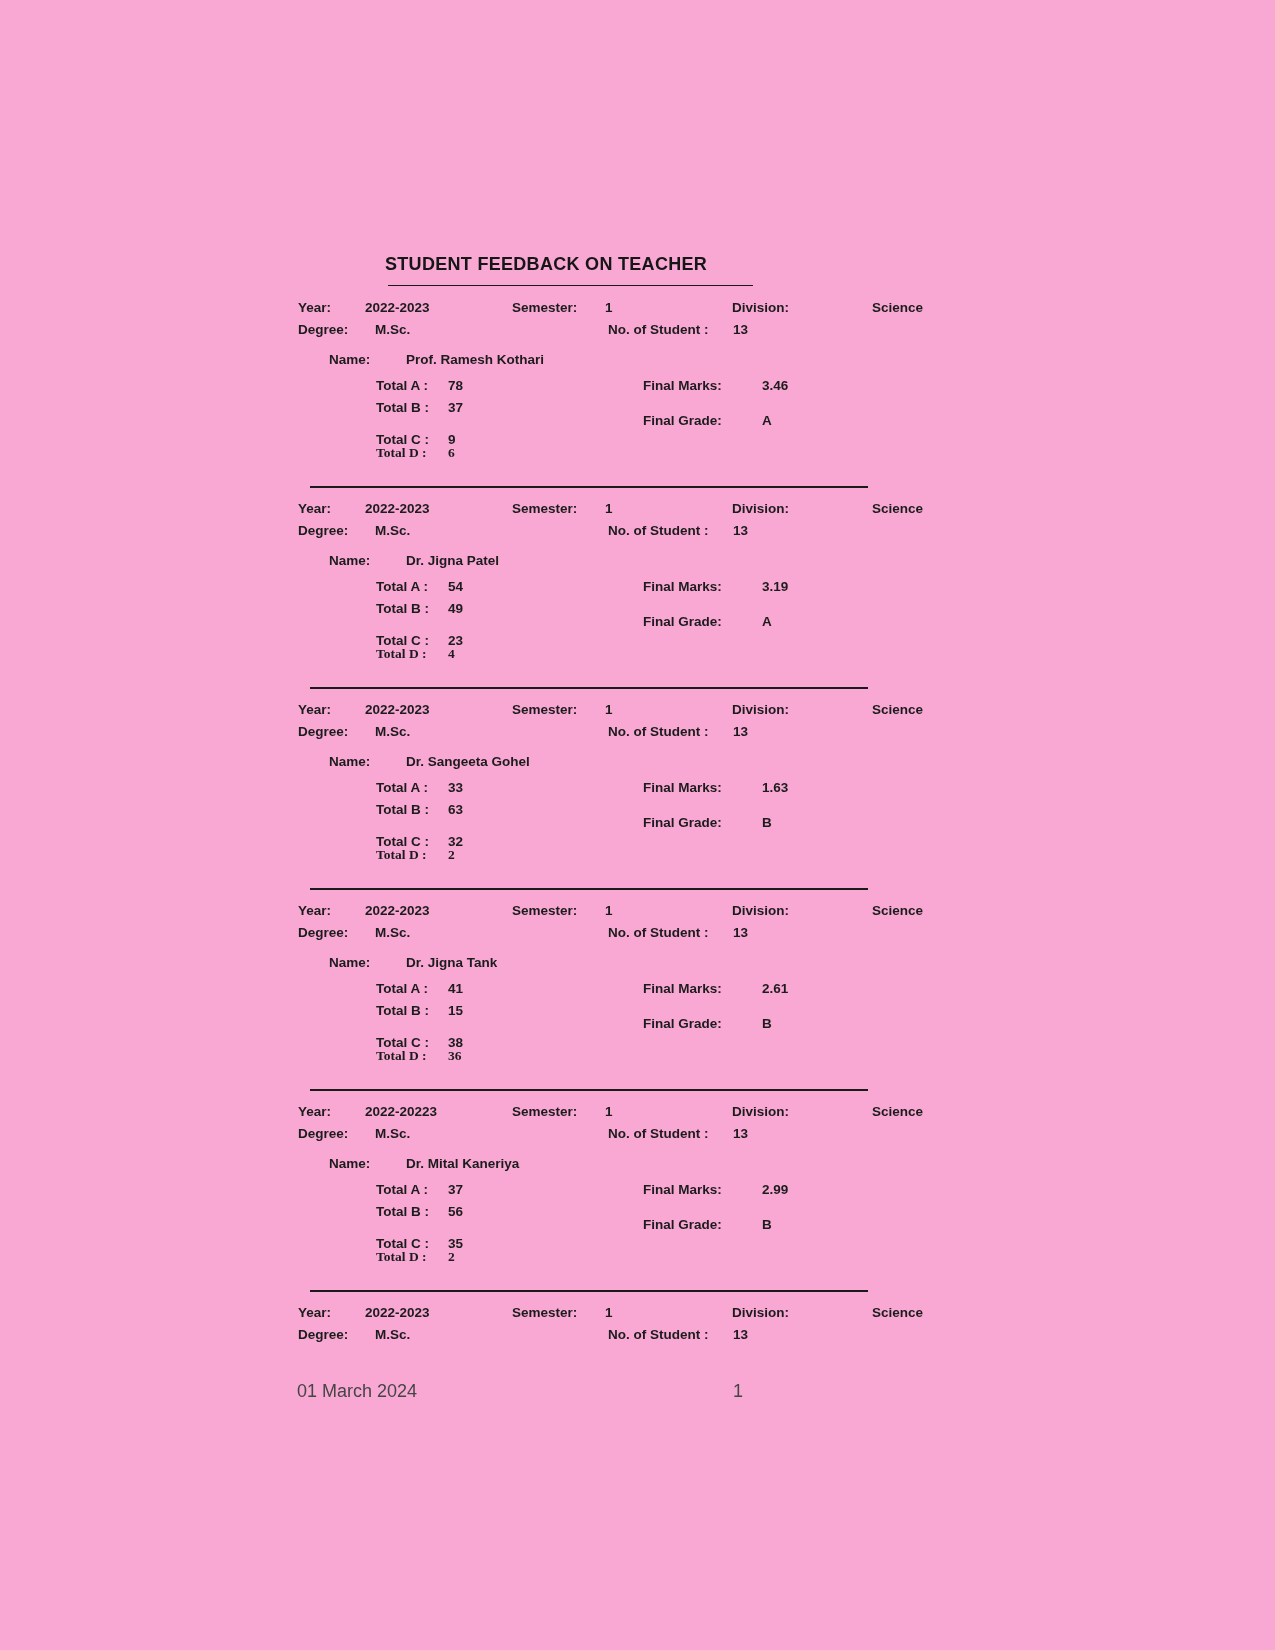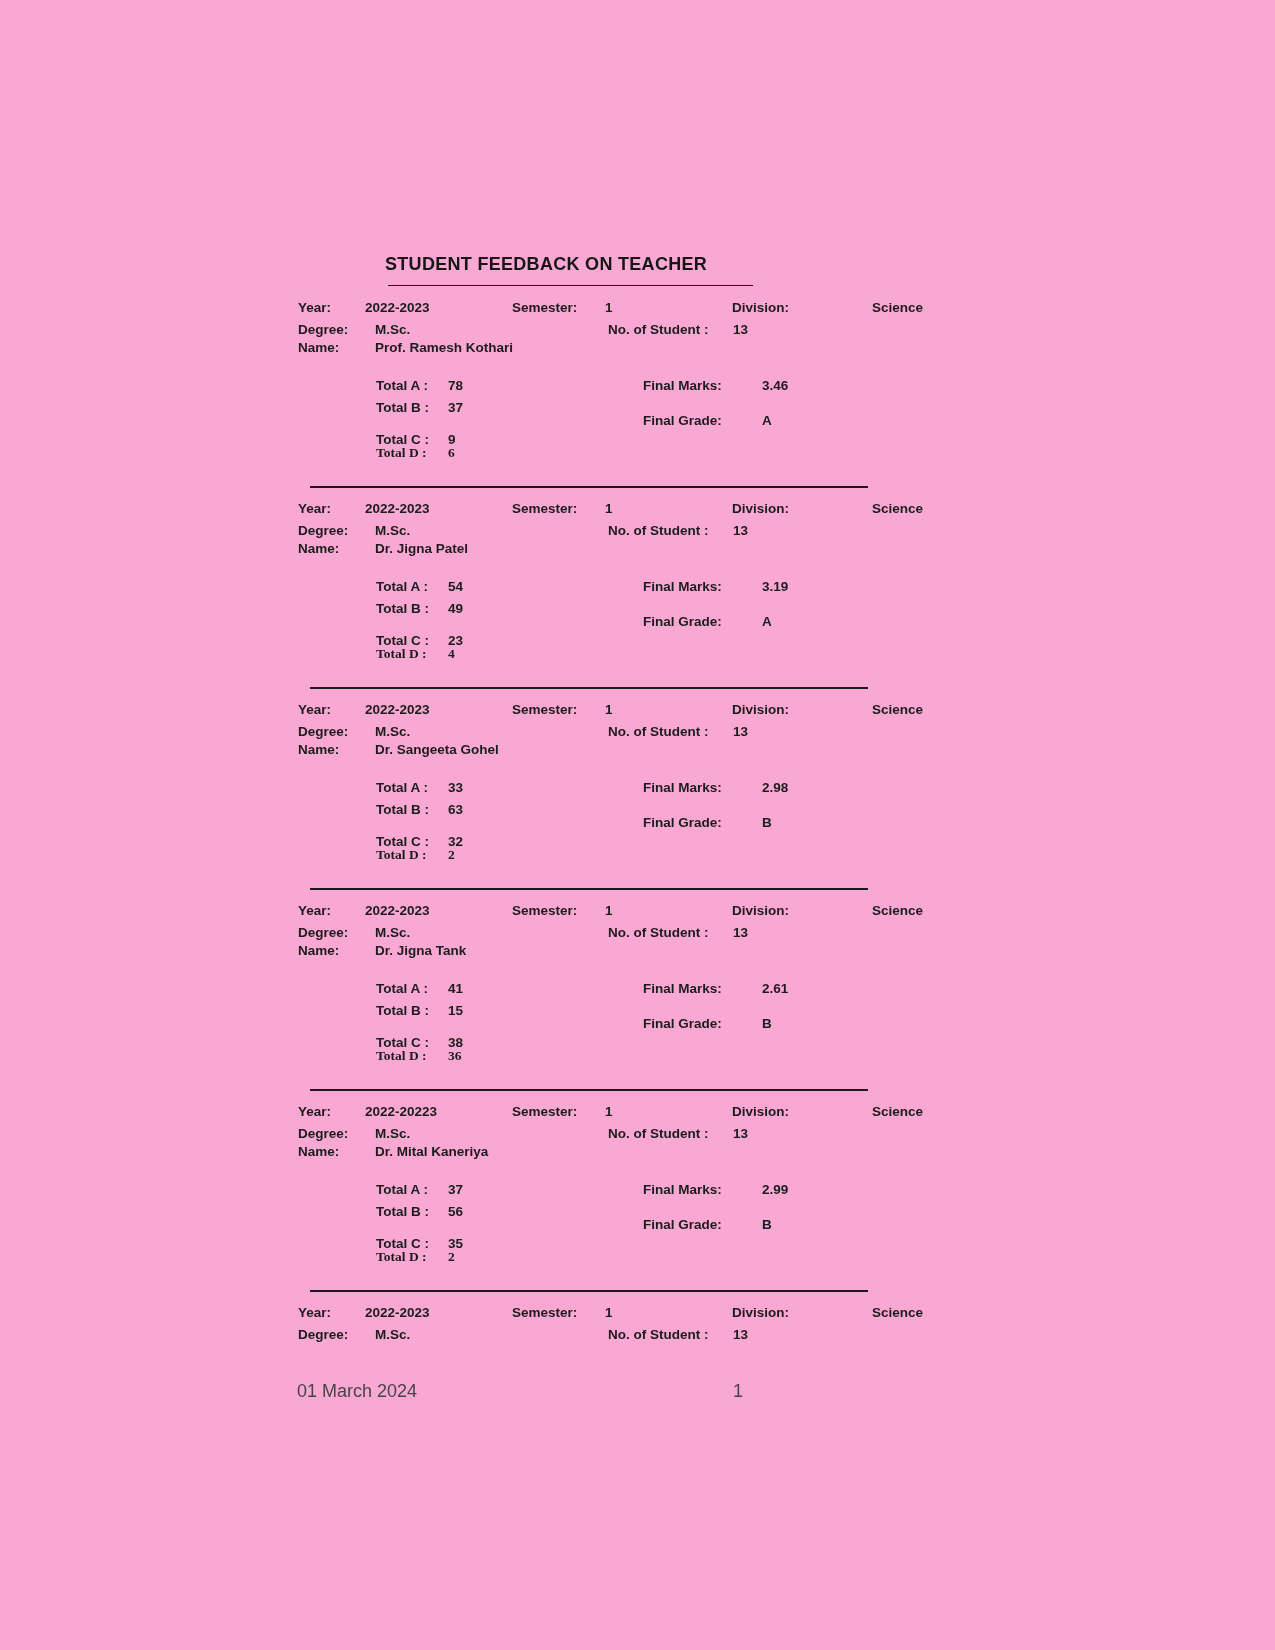--- a/index.html
+++ b/index.html
@@ -66,21 +66,21 @@
   .l-divval   { left: 828px; margin-left: 44px; }
   .l-nos      { left: 608px; }
   .l-nosval   { left: 733px; }
   .l-total    { left: 376px; }
   .l-totalval { left: 448px; }
   .l-final    { left: 643px; }
   .l-finalval { left: 762px; }
   
   .t-year   { top: 16px; }
   .t-degree { top: 38px; }
-  .t-name   { top: 56px; }
+  .t-name   { top: 68px; margin-left: 31px; }
   .t-ta     { top: 94px; }
   .t-tb     { top: 116px; }
   .t-tc     { top: 148px; }
   .t-td     { top: 161px; font-family: Liberation Serif, serif; }
   .t-fm     { top: 94px; }
   .t-fg     { top: 129px; }
   .footer-date, .footer-page {
     position: absolute;
     top: 1381px;
     font-size: 18px;
@@ -185,21 +185,21 @@
     <div class="pos l-total t-ta hide-partial">Total A :</div>
     <div class="pos l-totalval t-ta hide-partial">33</div>
     <div class="pos l-total t-tb hide-partial">Total B :</div>
     <div class="pos l-totalval t-tb hide-partial">63</div>
     <div class="pos l-total t-tc hide-partial">Total C :</div>
     <div class="pos l-totalval t-tc hide-partial">32</div>
     <div class="pos l-total t-td hide-partial">Total D :</div>
     <div class="pos l-totalval t-td hide-partial">2</div>
 
     <div class="pos l-final t-fm hide-partial">Final Marks:</div>
-    <div class="pos l-finalval t-fm hide-partial">2.98</div>
+    <div class="pos l-finalval t-fm hide-partial">1.63</div>
     <div class="pos l-final t-fg hide-partial">Final Grade:</div>
     <div class="pos l-finalval t-fg hide-partial">B</div>
   </section>
 
   <section class="section">
     <div class="rule"></div>
 
     <div class="pos l-label t-year">Year:</div>
     <div class="pos l-yearval t-year">2022-2023</div>
     <div class="pos l-sem t-year">Semester:</div>

